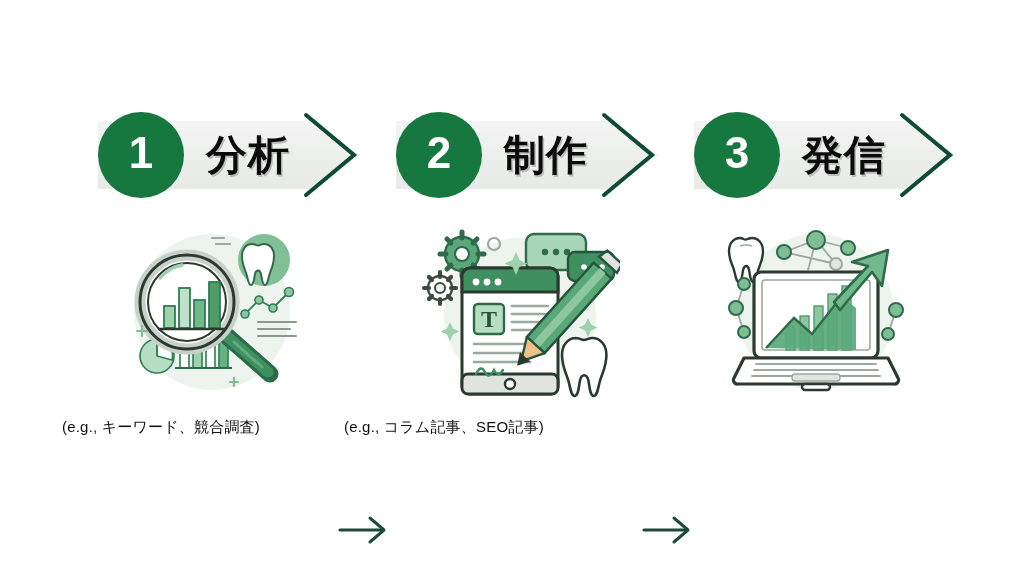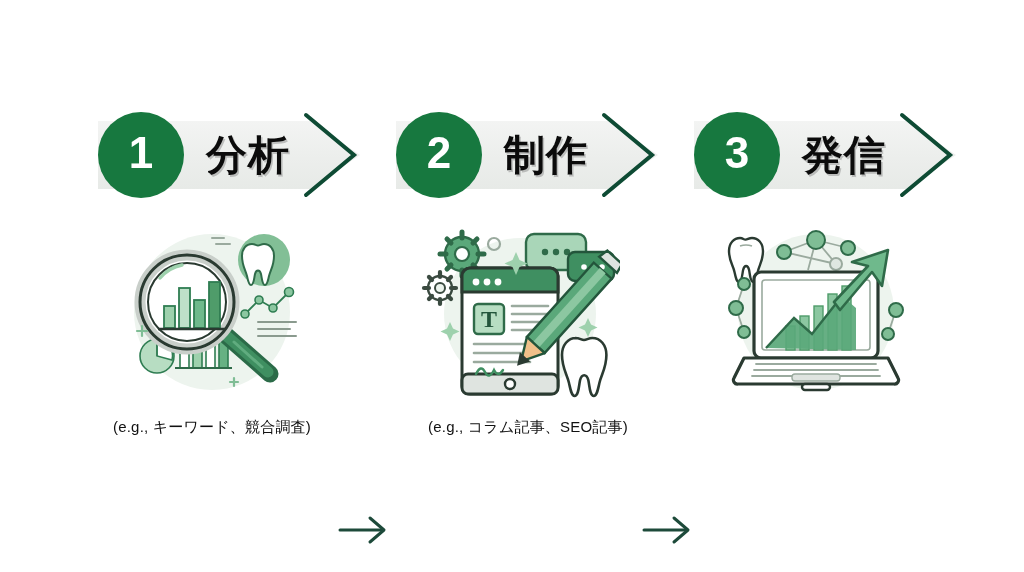--- a/index.html
+++ b/index.html
@@ -99,29 +99,28 @@
   }
   .connector-1 { left: 336px; }
   .connector-2 { left: 640px; }
   .connector svg { display: block; width: 100%; height: 100%; }
 
   
   .caption {
     position: absolute;
     top: 418px;
     width: 300px;
-    text-align: center;
     color: #111111;
     font-size: 15px;
     font-weight: 500;
     letter-spacing: 0.2px;
     white-space: nowrap;
   }
   .caption-1 { left: 62px; }
-  .caption-2 { left: 378px; }
+  .caption-2 { left: 344px; }
   .caption-3 { left: 672px; }
 </style>
 </head>
 <body>
 
 <div class="stage">
 
   <div class="banner-row">
 
     <div class="banner banner-1">

